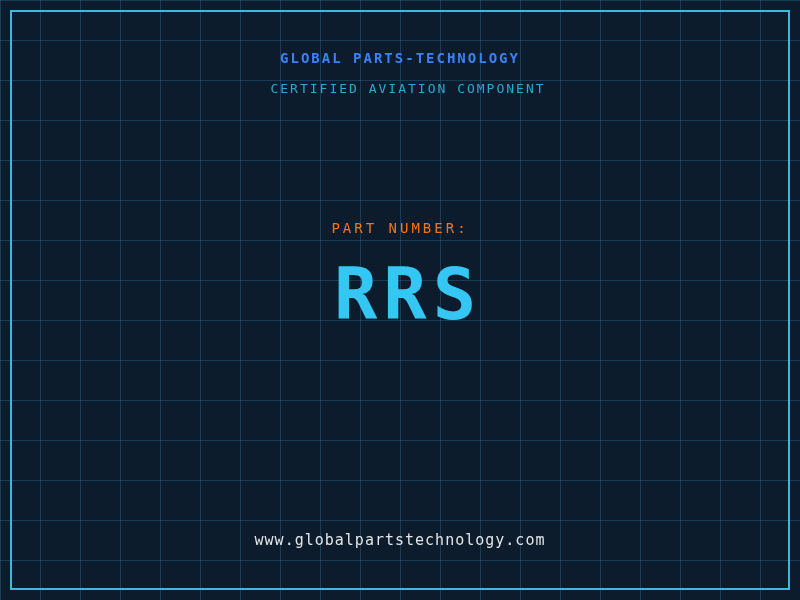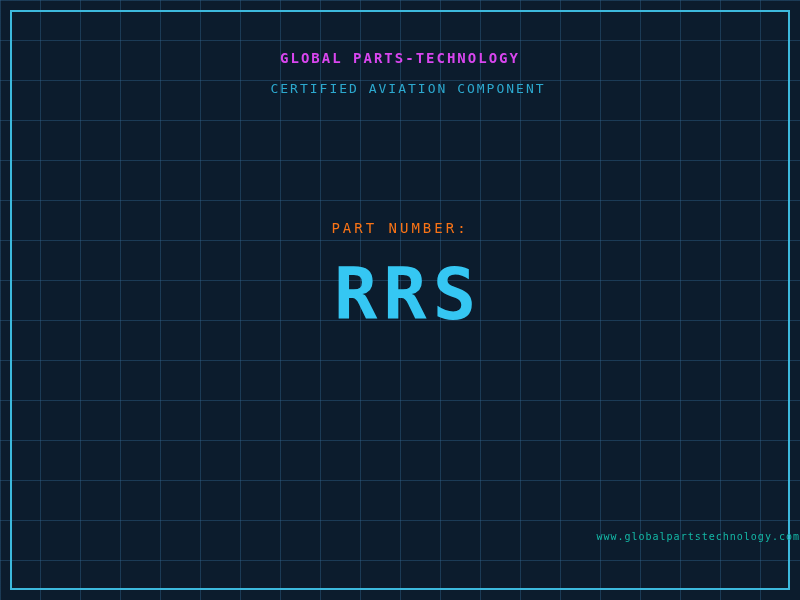--- a/index.html
+++ b/index.html
@@ -31,21 +31,21 @@
   .stage {
     position: absolute;
     inset: 0;
     text-align: center;
   }
   .title {
     position: absolute;
     top: 50px;
     left: 0;
     width: 100%;
-    color: #d946ef;
+    color: #3b82f6;
     font-size: 14px;
     font-weight: bold;
     letter-spacing: 2px;
   }
   .subtitle {
     position: absolute;
     top: 81px;
     left: 8px;
     width: 100%;
     color: #2ca9cf;
@@ -70,24 +70,23 @@
     font-size: 72px;
     font-weight: bold;
     letter-spacing: 6px;
     line-height: 1;
   }
   .website {
     position: absolute;
     top: 531px;
     left: 0;
     width: 100%;
-    color: #14b8a6;
-    font-size: 10px;
+    color: #e5e5e5;
+    font-size: 15px;
     letter-spacing: 1px;
-    text-align: right;
   }
 </style>
 </head>
 <body>
 
 <div class="frame"></div>
 
 <div class="stage">
   <div class="title">GLOBAL PARTS-TECHNOLOGY</div>
 

